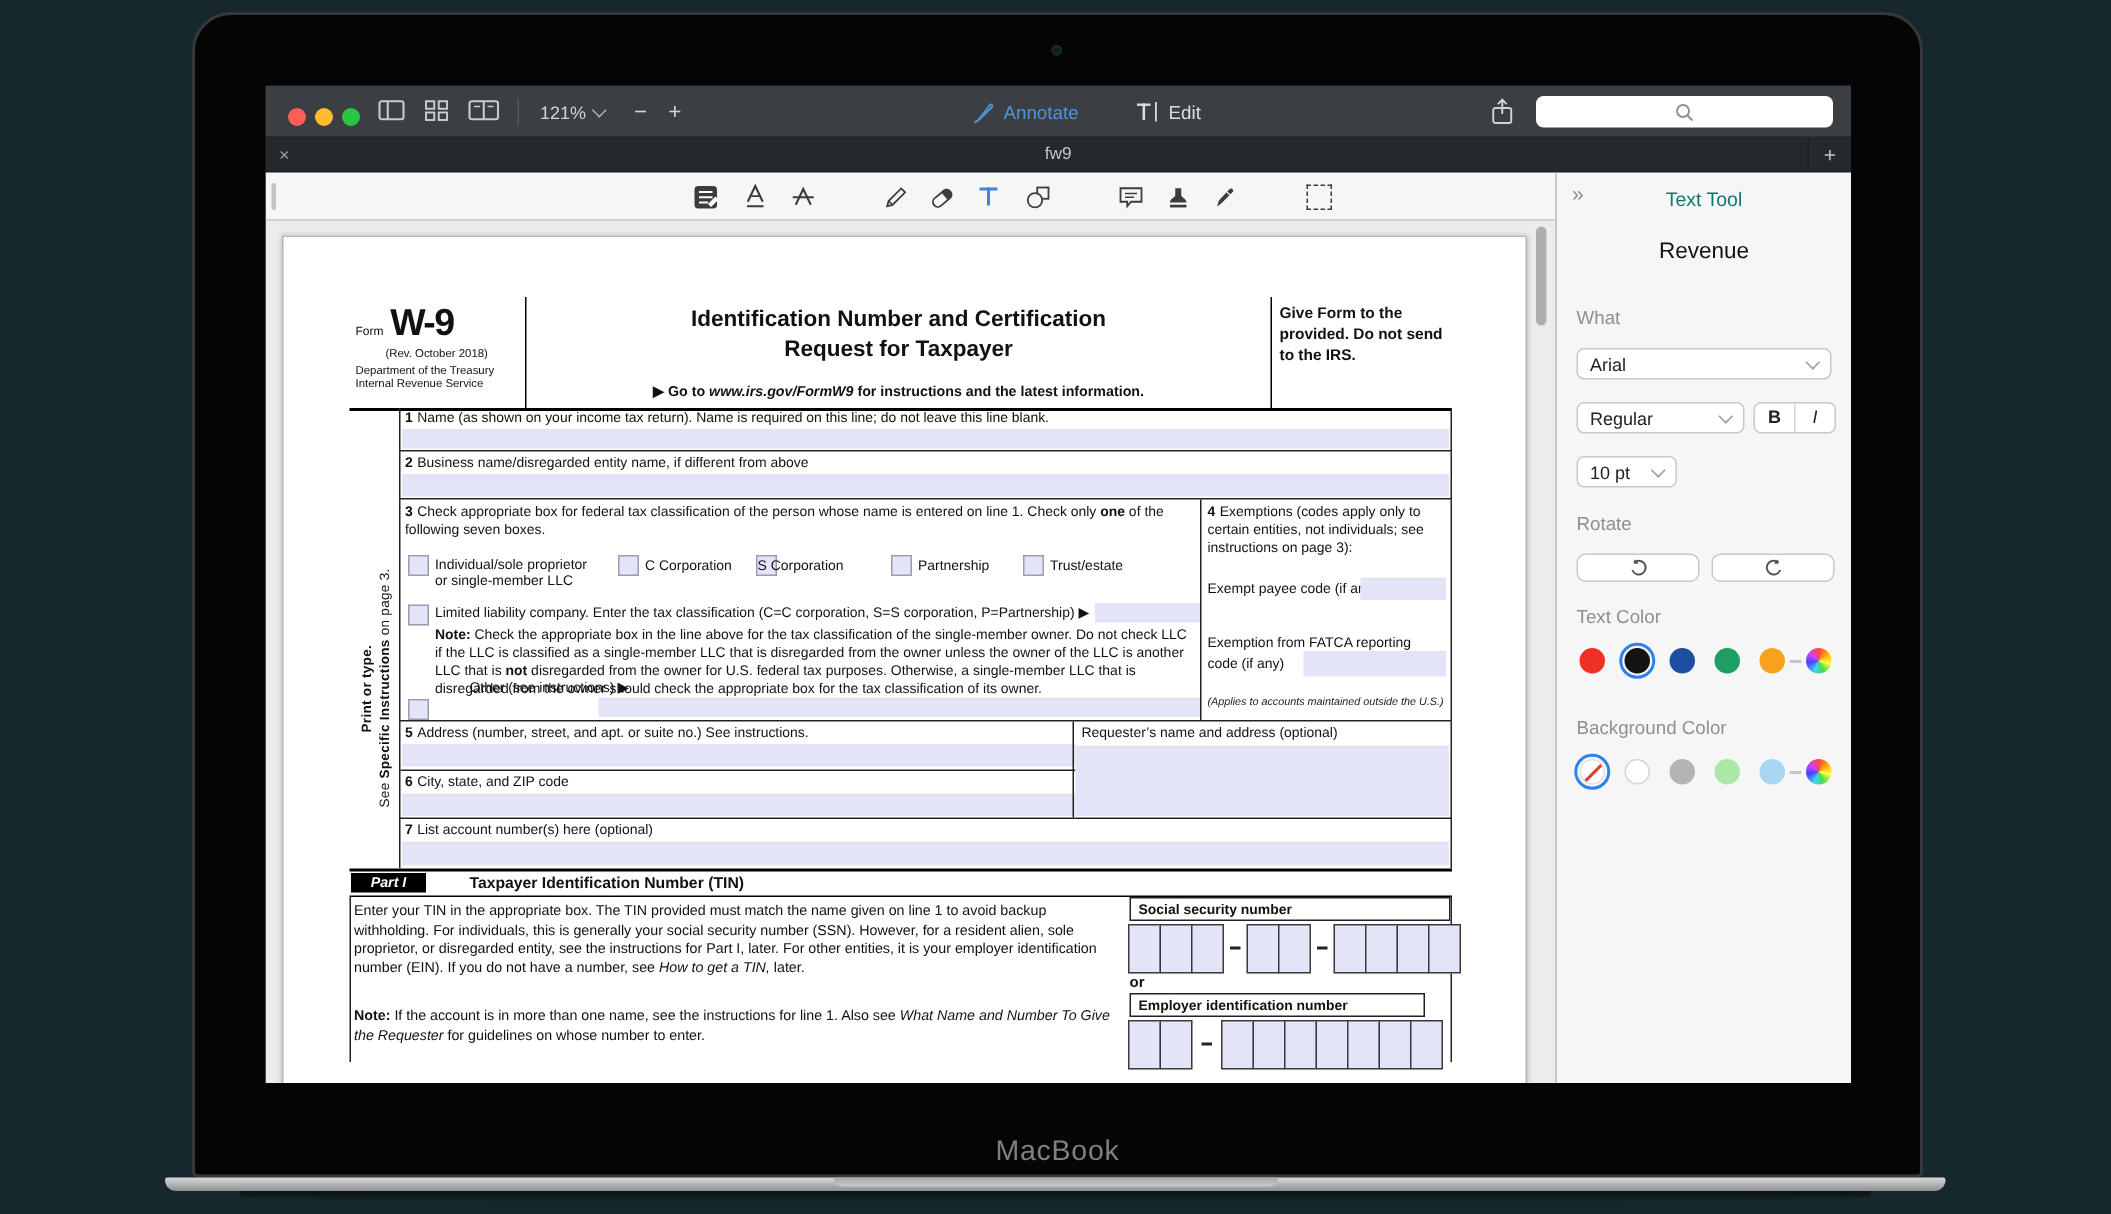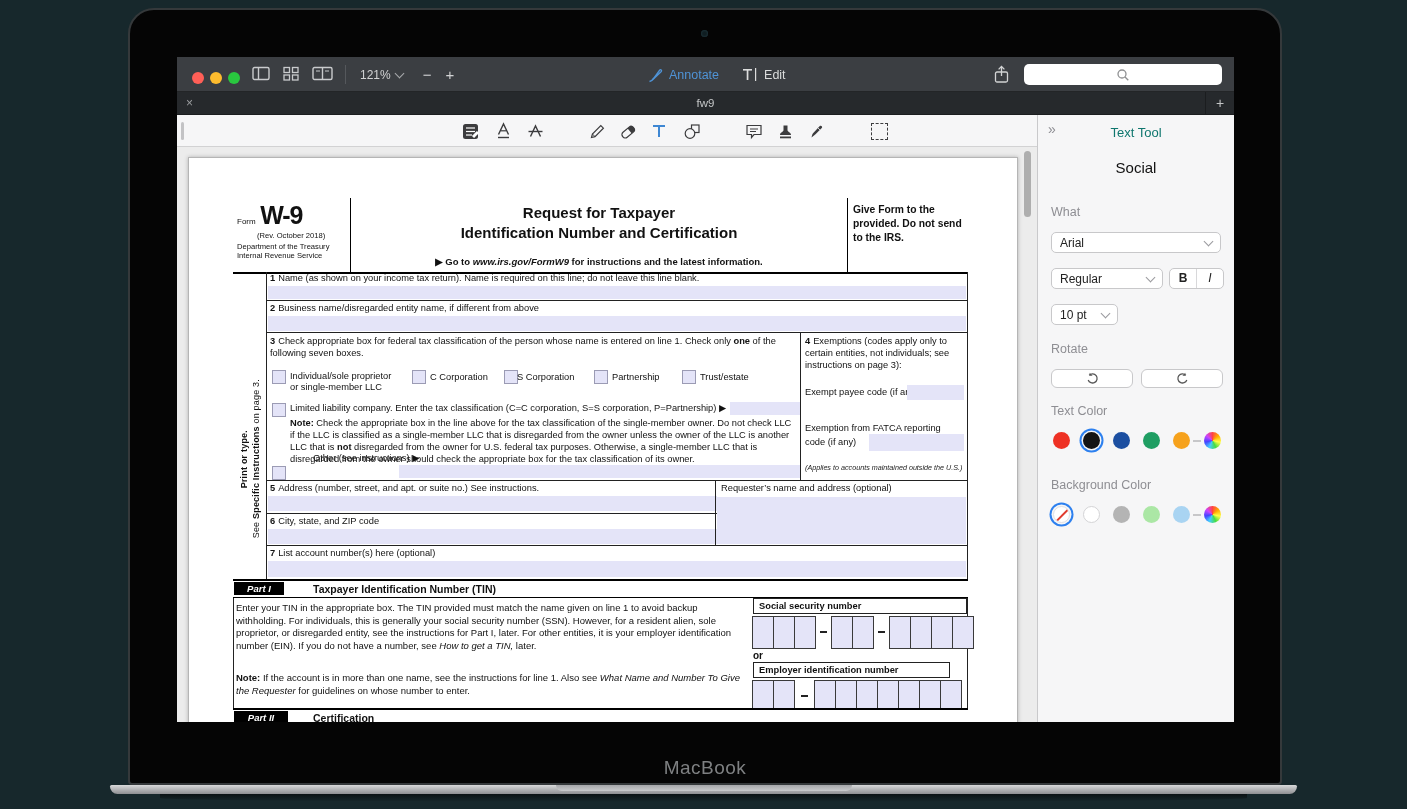--- a/index.html
+++ b/index.html
@@ -20,21 +20,21 @@
   
   .screen{position:absolute;left:47px;top:47px;width:1057px;height:665px;background:#26292c;overflow:hidden;}
   
   .toolbar{position:absolute;left:0;top:0;width:100%;height:35px;background:#3b3e42;border-bottom:1px solid #232527;box-sizing:border-box;}
   .tl{position:absolute;top:15px;width:12px;height:12px;border-radius:50%;}
   .grp-view{position:absolute;left:75px;top:9px;display:flex;gap:13px;align-items:center;}
   .tb-sep{position:absolute;top:8px;width:1px;height:19px;background:#55585c;}
   .grp-zoom{position:absolute;left:183px;top:0;height:35px;display:flex;align-items:center;gap:6px;color:#d2d3d4;font-size:12px;}
   .zoom-btn{color:#d2d3d4;font-size:15px;cursor:default;}
   .caret{display:inline-block;width:6px;height:6px;border-right:1.4px solid #a9abad;border-bottom:1.4px solid #a9abad;transform:rotate(45deg);margin-top:-3px;}
-  .grp-modes{position:absolute;left:470px;top:0;height:35px;display:flex;align-items:center;gap:22px;}
+  .grp-modes{position:absolute;left:470px;top:0;height:35px;display:flex;align-items:center;gap:37px;}
   .mode{display:flex;align-items:center;gap:6px;font-size:12.5px;}
   .mode.annotate{color:#4f93d6;}
   .mode.edit{color:#dcdddd;}
   .share-btn{position:absolute;right:224px;top:8px;}
   .search-field{position:absolute;right:12px;top:7px;width:198px;height:21px;background:#fff;border-radius:5px;
                 display:flex;align-items:center;justify-content:center;}
   
   .tabbar{position:absolute;left:0;top:35px;width:100%;height:23px;background:#26292c;border-bottom:1px solid #1b1d1f;box-sizing:border-box;}
   .tab-close{position:absolute;left:9px;top:0;line-height:23px;color:#9b9d9f;font-size:12px;}
   .tab-title{position:absolute;left:0;right:0;text-align:center;line-height:23px;color:#c3c5c6;font-size:11.5px;}
@@ -273,22 +273,22 @@
               <div class="fh">
                 <div class="fh-left">
                   <div><span style="font-size:8px;">Form</span>
                        <span style="font-size:25px;font-weight:bold;letter-spacing:-1px;">W-9</span></div>
                   <div style="font-size:7.6px;margin-top:1px;margin-left:20px;">(Rev. October 2018)</div>
                   <div style="font-size:7.6px;margin-top:2px;">Department of the Treasury</div>
                   <div style="font-size:7.6px;">Internal Revenue Service</div>
                 </div>
                 <div class="fh-mid">
                   <div style="font-size:15px;font-weight:bold;line-height:1.3;">
+                    <div>Identification Number and Certification</div>
                     <div>Request for Taxpayer</div>
-                    <div>Identification Number and Certification</div>
                   </div>
                   <div style="position:absolute;left:0;right:0;bottom:5px;font-size:9.5px;font-weight:bold;">
                     <span>▶ </span><span>Go to </span><span style="font-style:italic;">www.irs.gov/FormW9</span><span> for instructions and the latest information.</span>
                   </div>
                 </div>
                 <div class="fh-right">
                   <div style="font-size:10.3px;font-weight:bold;line-height:1.35;">Give Form to the provided. Do not send to the IRS.</div>
                 </div>
               </div>
 
@@ -309,21 +309,21 @@
 
               <div class="frow" style="top:175px;height:148px;">
 
                 <div class="flabel abs" style="left:3px;top:3px;width:520px;"><b>3</b><span>Check appropriate box for federal tax classification of the person whose name is entered on line 1. Check only </span><b style="margin:0;">one</b><span> of the following seven boxes.</span></div>
 
                 <span class="cbx" style="left:5px;top:37px;"></span>
                 <div class="cb-lbl" style="left:23px;top:38px;width:112px;">Individual/sole proprietor or single-member LLC</div>
                 <span class="cbx" style="left:145px;top:37px;"></span>
                 <div class="cb-lbl" style="left:163px;top:39px;">C Corporation</div>
                 <span class="cbx" style="left:237px;top:37px;"></span>
-                <div class="cb-lbl" style="left:250px;top:39px;">S Corporation</div>
+                <div class="cb-lbl" style="left:238px;top:39px;">S Corporation</div>
                 <span class="cbx" style="left:327px;top:37px;"></span>
                 <div class="cb-lbl" style="left:345px;top:39px;">Partnership</div>
                 <span class="cbx" style="left:415px;top:37px;"></span>
                 <div class="cb-lbl" style="left:433px;top:39px;">Trust/estate</div>
 
                 <span class="cbx" style="left:5px;top:70px;"></span>
                 <div class="flabel abs" style="left:23px;top:70px;width:442px;">Limited liability company. Enter the tax classification (C=C corporation, S=S corporation, P=Partnership) ▶</div>
                 <div class="lav" style="left:463px;top:69px;width:71px;height:13px;"></div>
 
                 <div class="flabel abs" style="left:23px;top:85px;width:508px;"><b style="margin:0;">Note:</b><span> Check the appropriate box in the line above for the tax classification of the single-member owner. Do not check LLC if the LLC is classified as a single-member LLC that is disregarded from the owner unless the owner of the LLC is another LLC that is </span><b style="margin:0;">not</b><span> disregarded from the owner for U.S. federal tax purposes. Otherwise, a single-member LLC that is disregarded from the owner should check the appropriate box for the tax classification of its owner.</span></div>
@@ -402,35 +402,31 @@
                   <span class="tincell"></span>
                     <span class="tincell"></span>
                     <span class="tincell"></span>
                     <span class="tincell"></span>
                     <span class="tincell"></span>
                     <span class="tincell"></span>
                     <span class="tincell"></span>
                 </div>
               </div>
 
-              <div class="band" style="top:550px;">
-                <div class="badge" style="width:54px;">Part II</div>
-                <div class="btitle">Certification</div>
-              </div>
 
             </div>
 
             <div class="scroll-thumb"></div>
           </div>
         </div>
 
         <div class="panel">
           <span class="panel-collapse">»</span>
           <div class="panel-title">Text Tool</div>
-          <div class="panel-sample">Social</div>
+          <div class="panel-sample">Revenue</div>
 
           <div class="panel-label" style="top:90px;">What</div>
           <div class="select" style="left:13px;top:117px;width:170px;">
             <span>Arial</span>
             <span class="caret"></span>
           </div>
           <div class="select" style="left:13px;top:153px;width:112px;">
             <span>Regular</span>
             <span class="caret"></span>
           </div>

